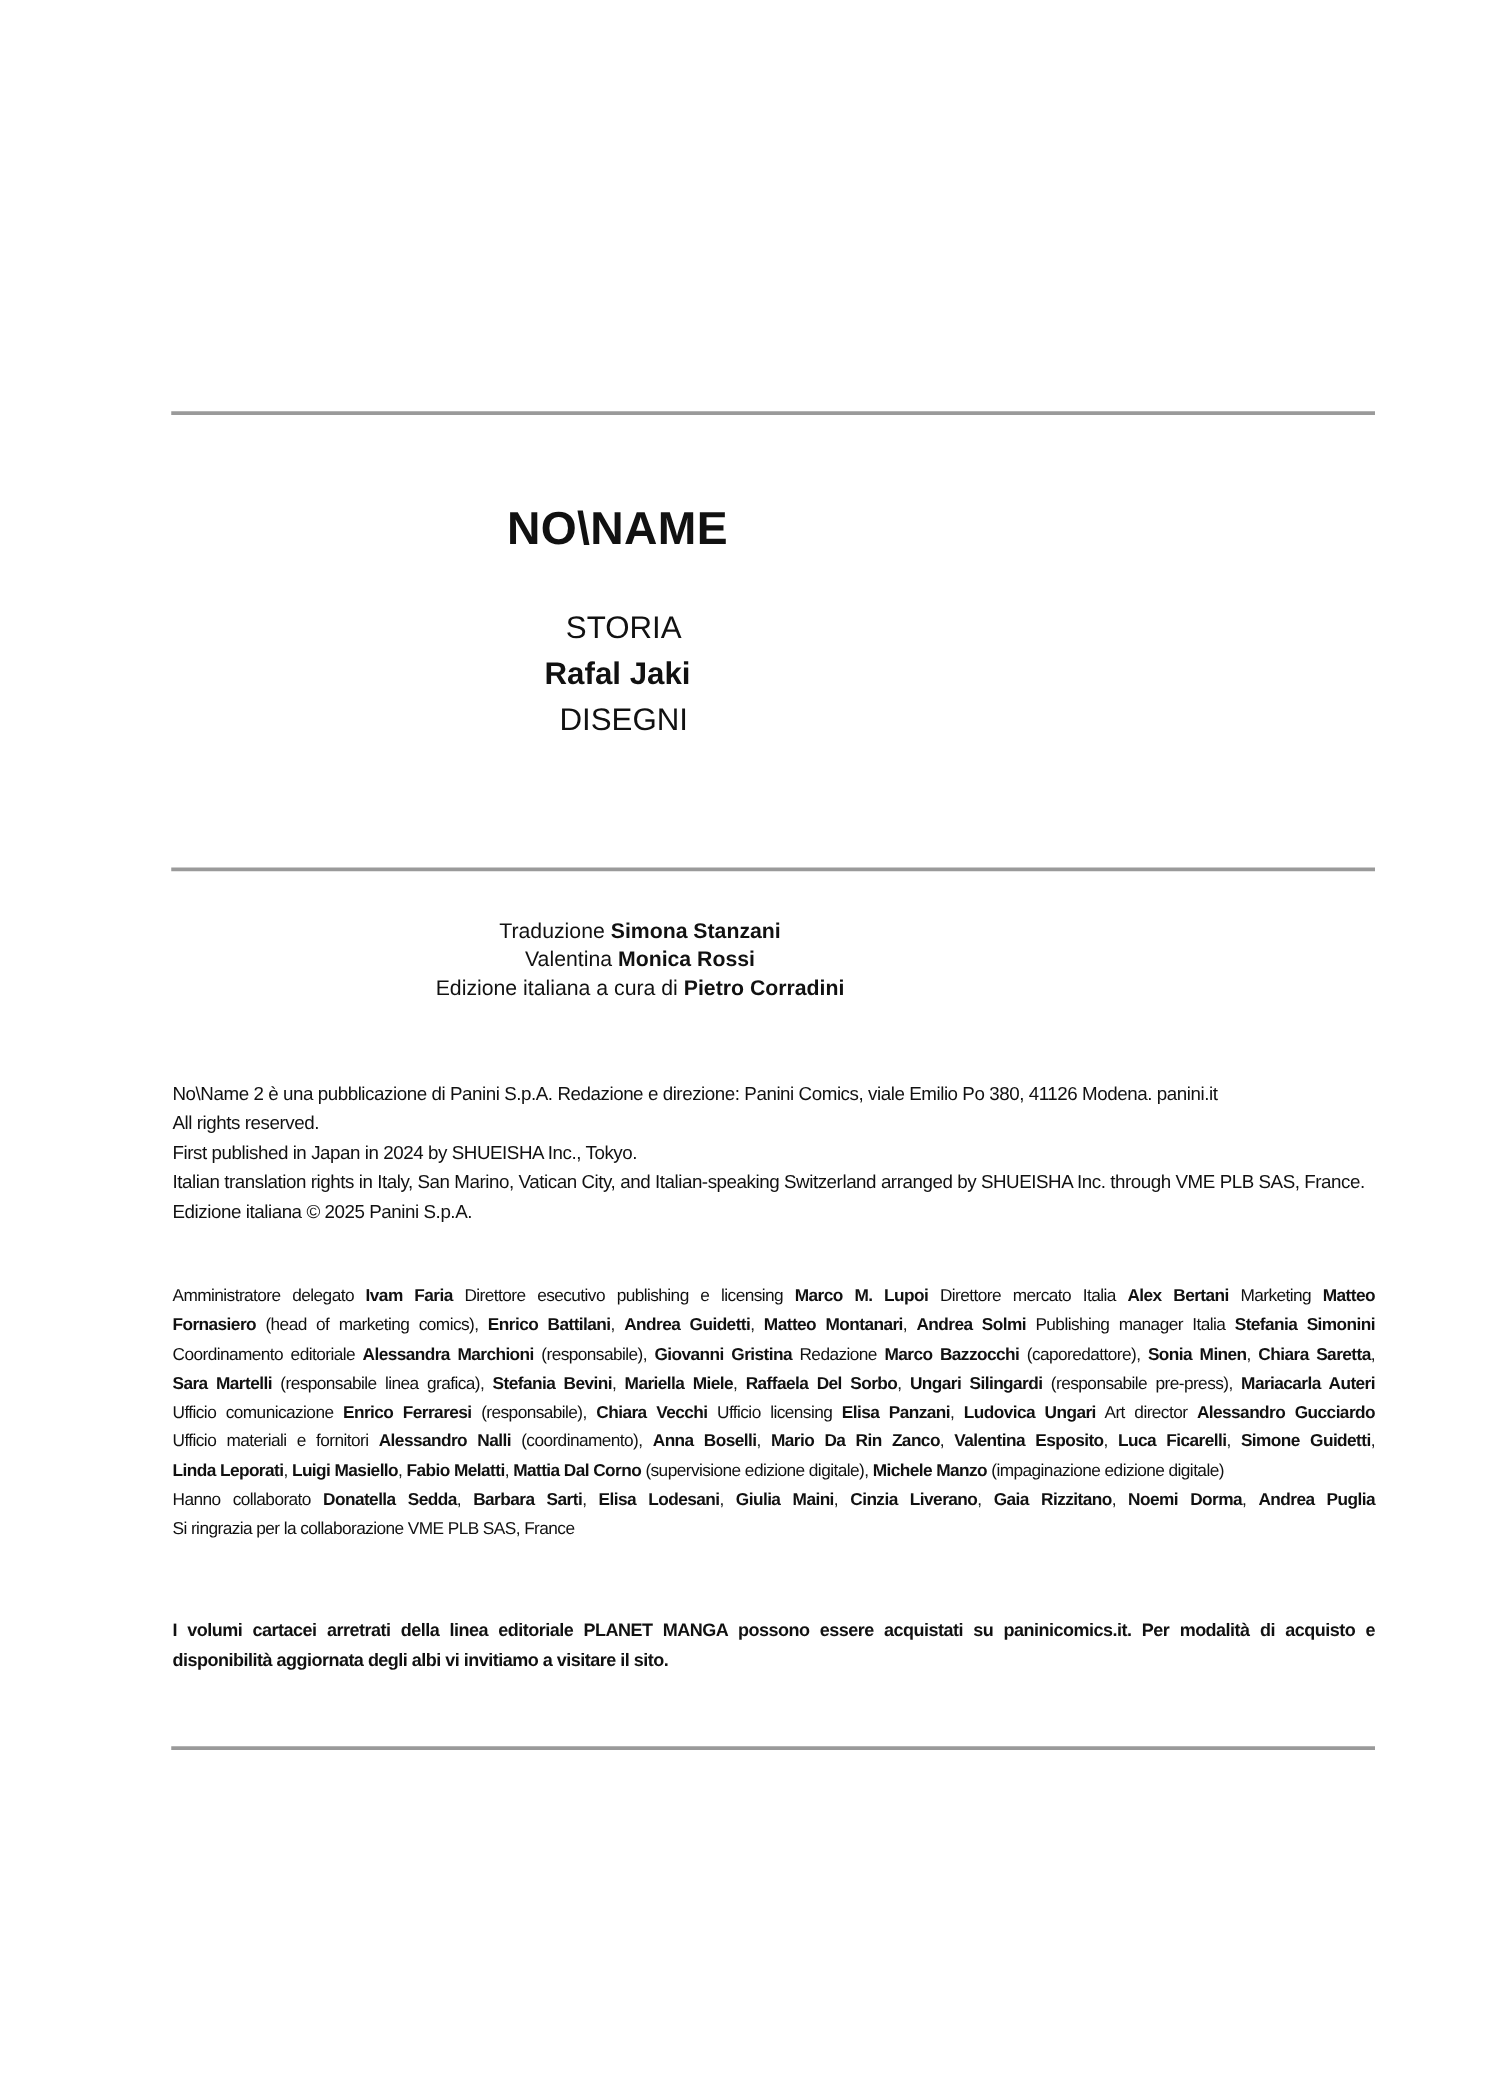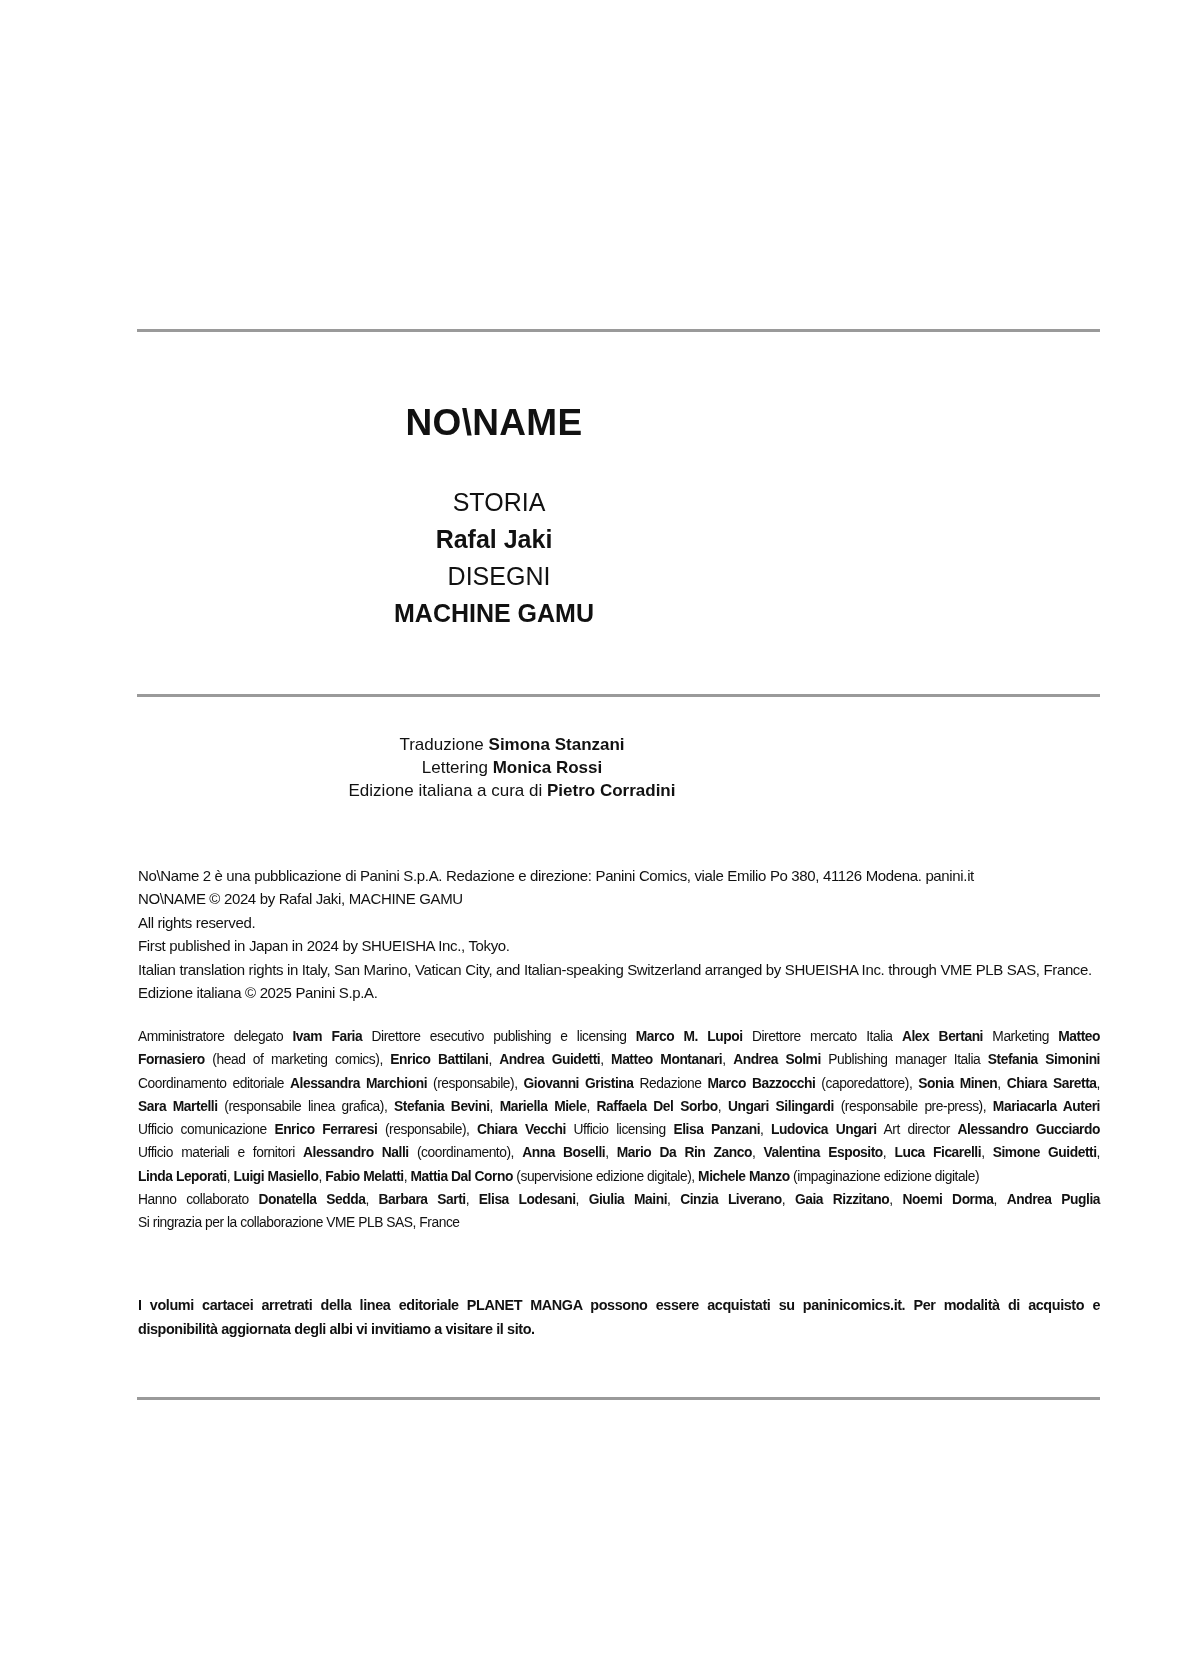--- a/index.html
+++ b/index.html
@@ -40,44 +40,42 @@
 <body>
 
 <div class="rule rule-1"></div>
 
 <div class="title-block">
   <h1 class="book-title">NO\NAME</h1>
   <div class="credits-main">
     <div class="role">STORIA</div>
     <div class="person">Rafal Jaki</div>
     <div class="role">DISEGNI</div>
-    <div class="person">MACHINE GAMU</div>
   </div>
 </div>
 
 <div class="rule rule-2"></div>
 
 <div class="staff-center">
   <div>
     <span>Traduzione</span>
     <b>Simona Stanzani</b>
   </div>
   <div>
-    <span>Lettering</span>
+    <span>Valentina</span>
     <b>Monica Rossi</b>
   </div>
   <div>
     <span>Edizione italiana a cura di</span>
     <b>Pietro Corradini</b>
   </div>
 </div>
 
 <div class="legal">
   <div>No\Name 2 è una pubblicazione di Panini S.p.A. Redazione e direzione: Panini Comics, viale Emilio Po 380, 41126 Modena. panini.it</div>
-  <div>NO\NAME © 2024 by Rafal Jaki, MACHINE GAMU</div>
   <div>All rights reserved.</div>
   <div>First published in Japan in 2024 by SHUEISHA Inc., Tokyo.</div>
   <div>Italian translation rights in Italy, San Marino, Vatican City, and Italian-speaking Switzerland arranged by SHUEISHA Inc. through VME PLB SAS, France.</div>
   <div>Edizione italiana © 2025 Panini S.p.A.</div>
 </div>
 
 <div class="masthead" id="masthead">
     <span class="line"><span>Amministratore delegato </span><b>Ivam Faria</b><span> Direttore esecutivo publishing e licensing </span><b>Marco M. Lupoi</b><span> Direttore mercato Italia </span><b>Alex Bertani</b><span> Marketing </span><b>Matteo</b></span>
     <span class="line"><b>Fornasiero</b><span> (head of marketing comics), </span><b>Enrico Battilani</b><span>, </span><b>Andrea Guidetti</b><span>, </span><b>Matteo Montanari</b><span>, </span><b>Andrea Solmi</b><span> Publishing manager Italia </span><b>Stefania Simonini</b></span>
     <span class="line"><span>Coordinamento editoriale </span><b>Alessandra Marchioni</b><span> (responsabile), </span><b>Giovanni Gristina</b><span> Redazione </span><b>Marco Bazzocchi</b><span> (caporedattore), </span><b>Sonia Minen</b><span>, </span><b>Chiara Saretta</b><span>,</span></span>

